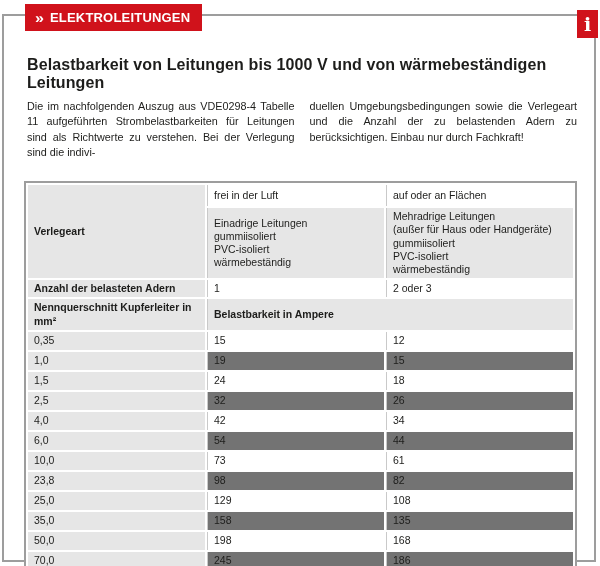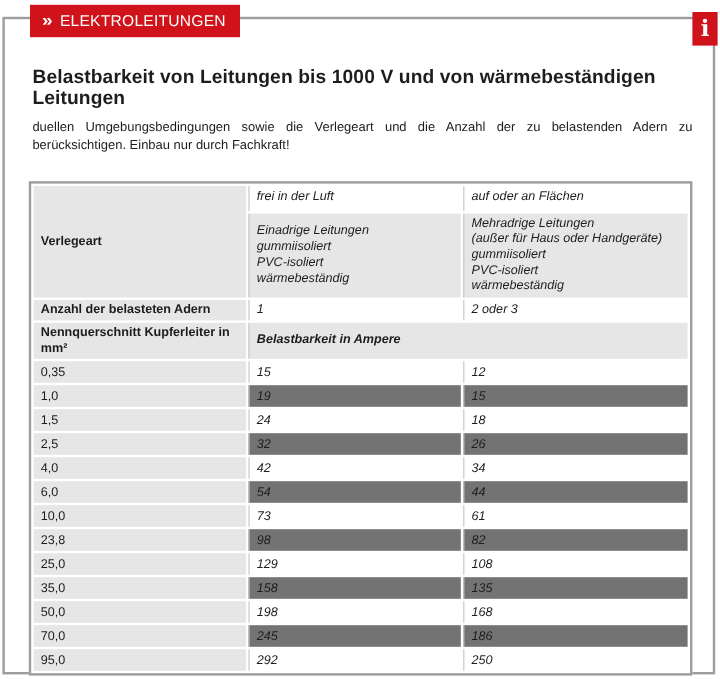--- a/index.html
+++ b/index.html
@@ -19,21 +19,21 @@
     position: absolute; left: 25px; top: 4px; height: 27px;
     background: #d0121b; color: #ffffff;
     display: flex; align-items: center;
     padding: 0 12px 0 10px; z-index: 3;
   }
   .badge .chev {
     font-weight: bold; font-size: 16px; line-height: 1;
     margin-right: 6px; transform: scaleY(0.9);
   }
   .badge .lbl {
-    font-weight: normal; font-size: 13px; letter-spacing: 0.2px;
+    font-weight: bold; font-size: 13px; letter-spacing: 0.2px;
     font-stretch: condensed; white-space: nowrap;
   }
   .info-icon {
     position: absolute; left: 577px; top: 10px; width: 21px; height: 28px;
     background: #d0121b; color: #ffffff; z-index: 3;
     font-family: "DejaVu Serif", "Liberation Serif", serif;
     font-weight: bold; font-size: 19px;
     display: flex; align-items: center; justify-content: center;
   }
   .content { position: absolute; left: 24px; top: 56px; width: 553px; z-index: 2; }
@@ -53,21 +53,21 @@
     margin-top: 21px;
   }
   table.cap td {
     font-size: 10.5px; line-height: 13.2px;
     padding: 2px 6px; vertical-align: middle;
     overflow: hidden;
   }
   col.c1 { width: 177px; }
   col.c2 { width: 177px; }
   td.g { background: #e6e6e6; }
-  td.vline { border-left: 1px solid #c9c9c9; font-style: italic; }
+  td.vline { border-left: 1px solid #c9c9c9; }
   tr.alt td.val { background: #737373; }
   td.val { height: 14px; }
   td.b { font-weight: bold; }
   td.top { vertical-align: top; padding-top: 3px; }
   td.multi { white-space: pre-line; padding-top: 3px; padding-bottom: 4px; }
   tr.hrow1 td { height: 17px; }
   tr.srow td { height: 13px; }
 </style>
 </head>
 <body>
@@ -81,20 +81,21 @@
 
 <div class="info-icon">
   <span>i</span>
 </div>
 
 <div class="content">
 
   <div class="intro-title">Belastbarkeit von Leitungen bis 1000 V und von wärmebeständigen Leitungen</div>
 
   <div class="intro-cols">
+    <div class="intro-col">Die im nachfolgenden Auszug aus VDE0298-4 Tabelle 11 aufgeführten Strombelastbarkeiten für Leitungen sind als Richtwerte zu verstehen. Bei der Verlegung sind die indivi-</div>
     <div class="intro-col">duellen Umgebungsbedingungen sowie die Verlegeart und die Anzahl der zu belastenden Adern zu berücksichtigen. Einbau nur durch Fachkraft!</div>
   </div>
 
   <table class="cap">
     <colgroup>
         <col class="c1">
         <col class="c2">
         <col class="c3">
       </colgroup>
     <tbody>

